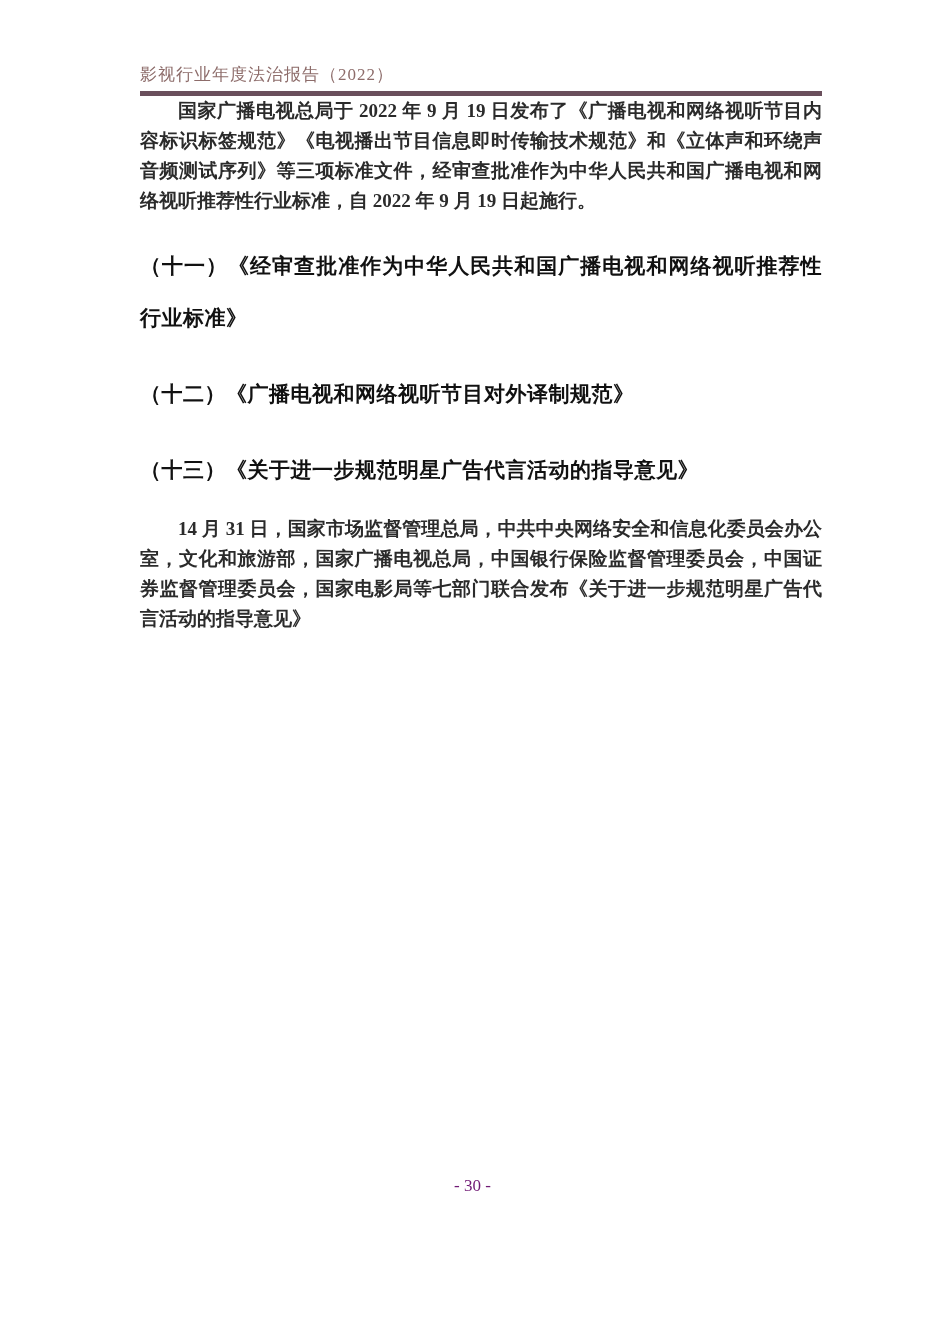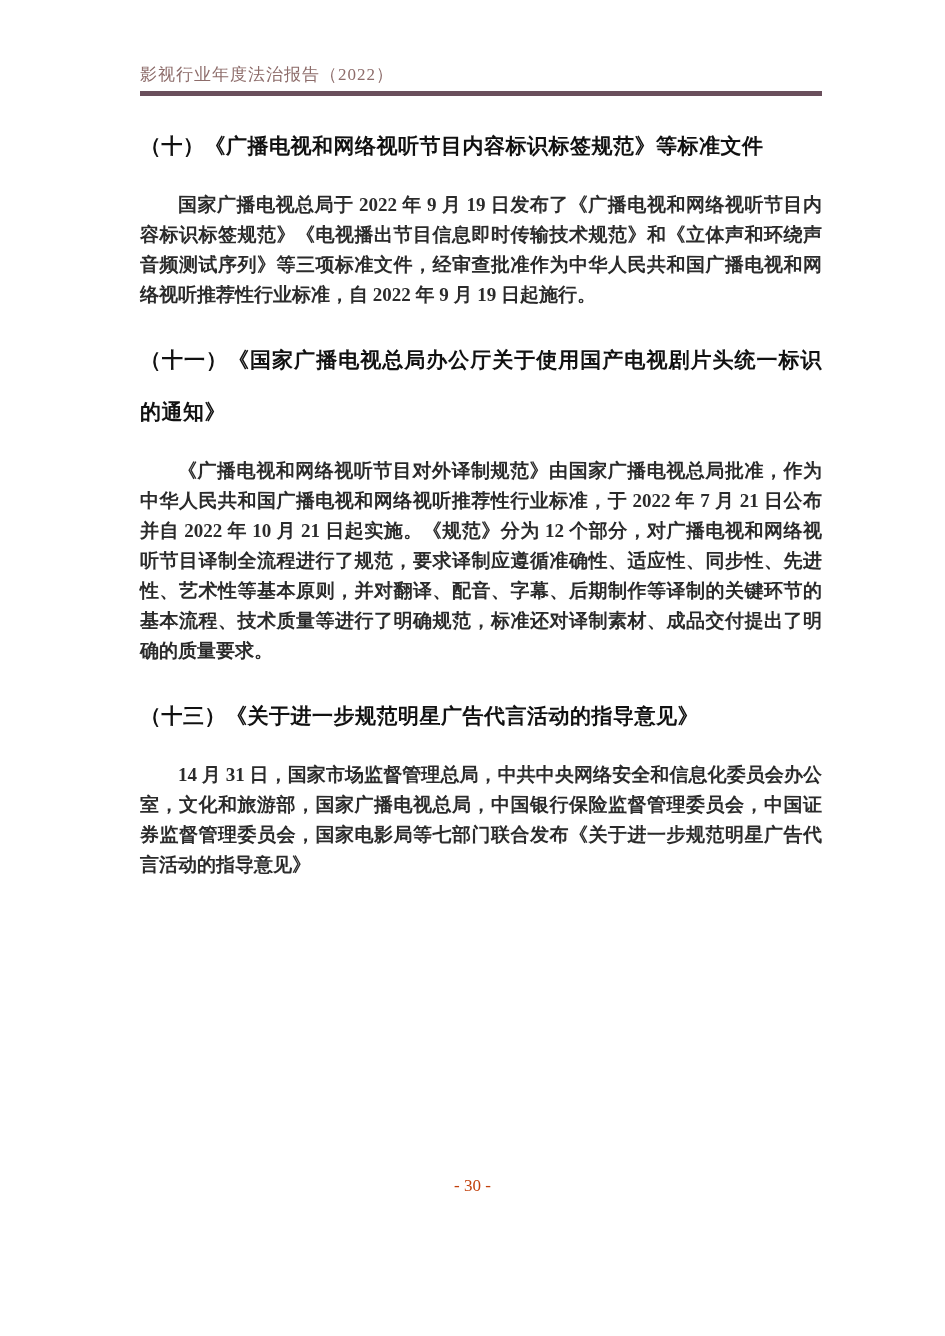--- a/index.html
+++ b/index.html
@@ -57,48 +57,47 @@
     font-weight: bold;
     text-align: justify;
     letter-spacing: 0.5px;
   }
   .page-footer {
     position: absolute;
     left: 0;
     right: 0;
     bottom: 80px;
     text-align: center;
-    color: #c2410c;
+    color: #701a75;
     font-size: 17px;
     line-height: 20px;
     font-family: "Liberation Serif", "DejaVu Serif", serif;
   }
 </style>
 </head>
 <body>
 
 <div class="page">
 
   <header class="running-header">
     <span class="title">影视行业年度法治报告（2022）</span>
     <div class="header-rule"></div>
   </header>
 
   <main class="doc-body">
 
 
-    <h2>（十）《广播电视和网络视听节目内容标识标签规范》等标准文件</h2>
 
     <p class="indented">国家广播电视总局于 2022 年 9 月 19 日发布了《广播电视和网络视听节目内容标识标签规范》《电视播出节目信息即时传输技术规范》和《立体声和环绕声音频测试序列》等三项标准文件，经审查批准作为中华人民共和国广播电视和网络视听推荐性行业标准，自 2022 年 9 月 19 日起施行。</p>
 
-    <h2>（十一）《国家广播电视总局办公厅关于使用国产电视剧片头统一标识的通知》</h2>
+    <h2>（十一）《经审查批准作为中华人民共和国广播电视和网络视听推荐性行业标准》</h2>
 
 
+    <h2>（十二）《广播电视和网络视听节目对外译制规范》</h2>
 
-    <p class="indented">《广播电视和网络视听节目对外译制规范》由国家广播电视总局批准，作为中华人民共和国广播电视和网络视听推荐性行业标准，于 2022 年 7 月 21 日公布并自 2022 年 10 月 21 日起实施。《规范》分为 12 个部分，对广播电视和网络视听节目译制全流程进行了规范，要求译制应遵循准确性、适应性、同步性、先进性、艺术性等基本原则，并对翻译、配音、字幕、后期制作等译制的关键环节的基本流程、技术质量等进行了明确规范，标准还对译制素材、成品交付提出了明确的质量要求。</p>
 
     <h2>（十三）《关于进一步规范明星广告代言活动的指导意见》</h2>
 
     <p class="indented">14 月 31 日，国家市场监督管理总局，中共中央网络安全和信息化委员会办公室，文化和旅游部，国家广播电视总局，中国银行保险监督管理委员会，中国证券监督管理委员会，国家电影局等七部门联合发布《关于进一步规范明星广告代言活动的指导意见》</p>
 
   </main>
 
   <footer class="page-footer">
     <span>- 30 -</span>
   </footer>

